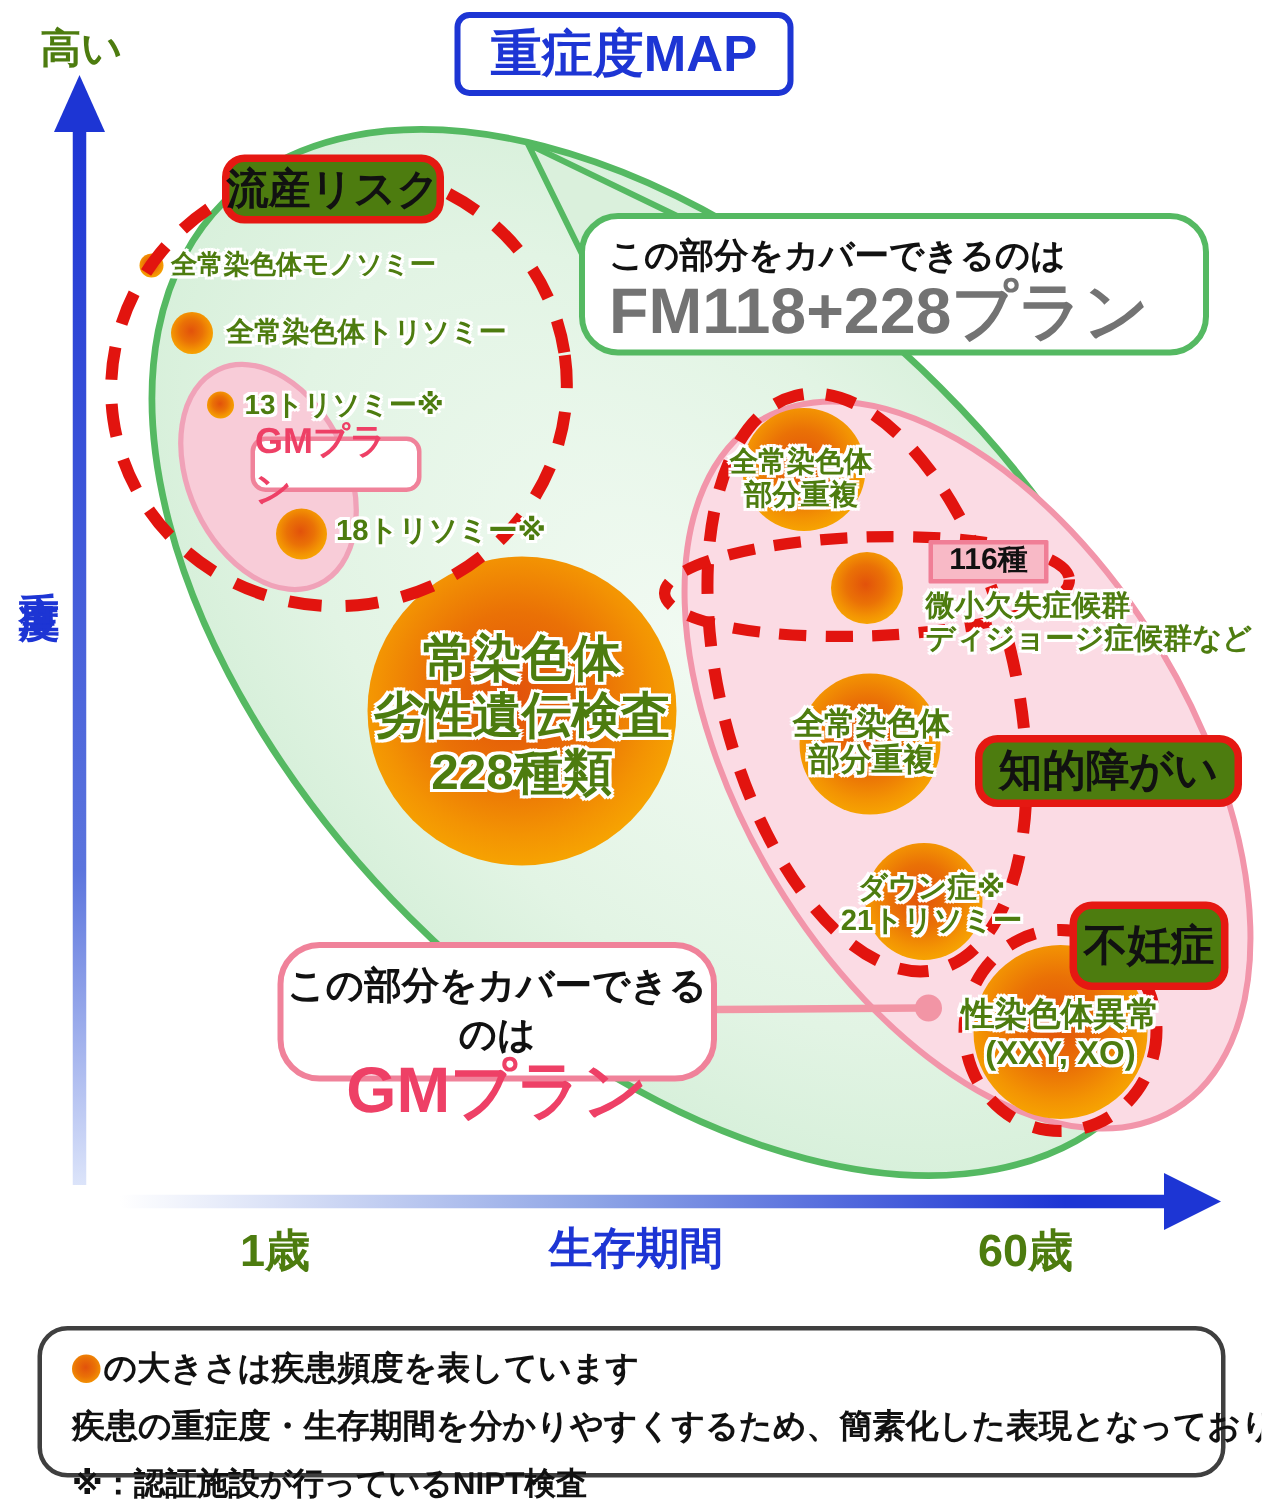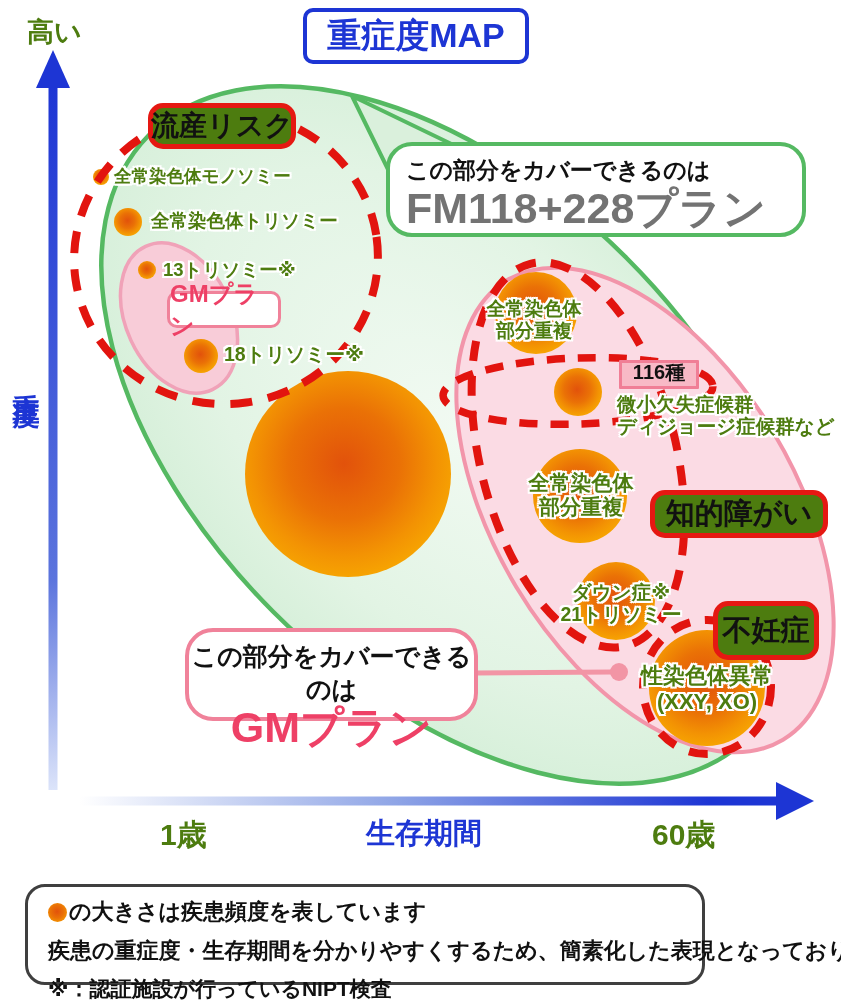--- a/index.html
+++ b/index.html
@@ -34,21 +34,21 @@
   .fm-prefix{font-size:23px;font-weight:bold;color:#111;}
   .fm-plan{font-size:43px;font-weight:bold;color:#737373;line-height:1.05;}
   .gm-box{left:185px;top:628px;width:293px;height:93px;border:4px solid #f0829a;border-radius:28px;padding-top:8px;text-align:center;}
   .gm-prefix{font-size:25px;font-weight:bold;color:#111;}
   .gm-plan{font-size:43px;font-weight:bold;color:#ee4066;line-height:1.0;}
   .gm-small{
     left:167px;top:291px;width:114px;height:37px;border:3px solid #f0829a;border-radius:10px;
     display:flex;align-items:center;justify-content:center;color:#ee4066;font-weight:bold;font-size:24px;
   }
   .note-box{
-    left:25px;top:884px;width:680px;height:101px;border:3px solid #3f3f3f;border-radius:20px;
+    left:25px;top:884px;width:792px;height:101px;border:3px solid #3f3f3f;border-radius:20px;
     padding:10px 0 0 20px;color:#111;
   }
   .note-line{font-size:22px;font-weight:bold;white-space:nowrap;margin-bottom:9px;display:flex;align-items:center;}
   .note-line.small{font-size:21px;}
   .legend-dot{
     display:inline-block;width:19px;height:19px;border-radius:50%;margin-right:2px;
     background:radial-gradient(circle at 48% 45%, #e2520b 0%, #ea7106 45%, #f39303 75%, #f8ab01 100%);
   }
   .axis-label-blue{color:#1d35d4;}
   .v-text{writing-mode:vertical-rl;text-orientation:upright;letter-spacing:3px;}
@@ -151,20 +151,25 @@
 
   <div class="whitebox gm-small">
     <span>GMプラン</span>
   </div>
 
   <div class="lbl" style="left:151px;top:210px;font-size:18.5px;">全常染色体トリソミー</div>
   <div class="lbl" style="left:114px;top:166px;font-size:17.5px;">全常染色体モノソミー</div>
   <div class="lbl" style="left:163px;top:259px;font-size:18.5px;">13トリソミー※</div>
   <div class="lbl" style="left:224px;top:343px;font-size:19.5px;">18トリソミー※</div>
 
+  <div class="lbl center" style="left:245px;top:420px;width:206px;font-size:33px;line-height:38px;">
+    <div>常染色体</div>
+    <div>劣性遺伝検査</div>
+    <div>228種類</div>
+  </div>
 
   <div class="lbl center" style="left:444px;top:298px;width:180px;font-size:19px;line-height:22px;">
     <div>全常染色体</div>
     <div>部分重複</div>
   </div>
 
   <div class="lbl" style="left:617px;top:394px;font-size:19.5px;line-height:21.5px;">
     <div>微小欠失症候群</div>
     <div>ディジョージ症候群など</div>
   </div>

